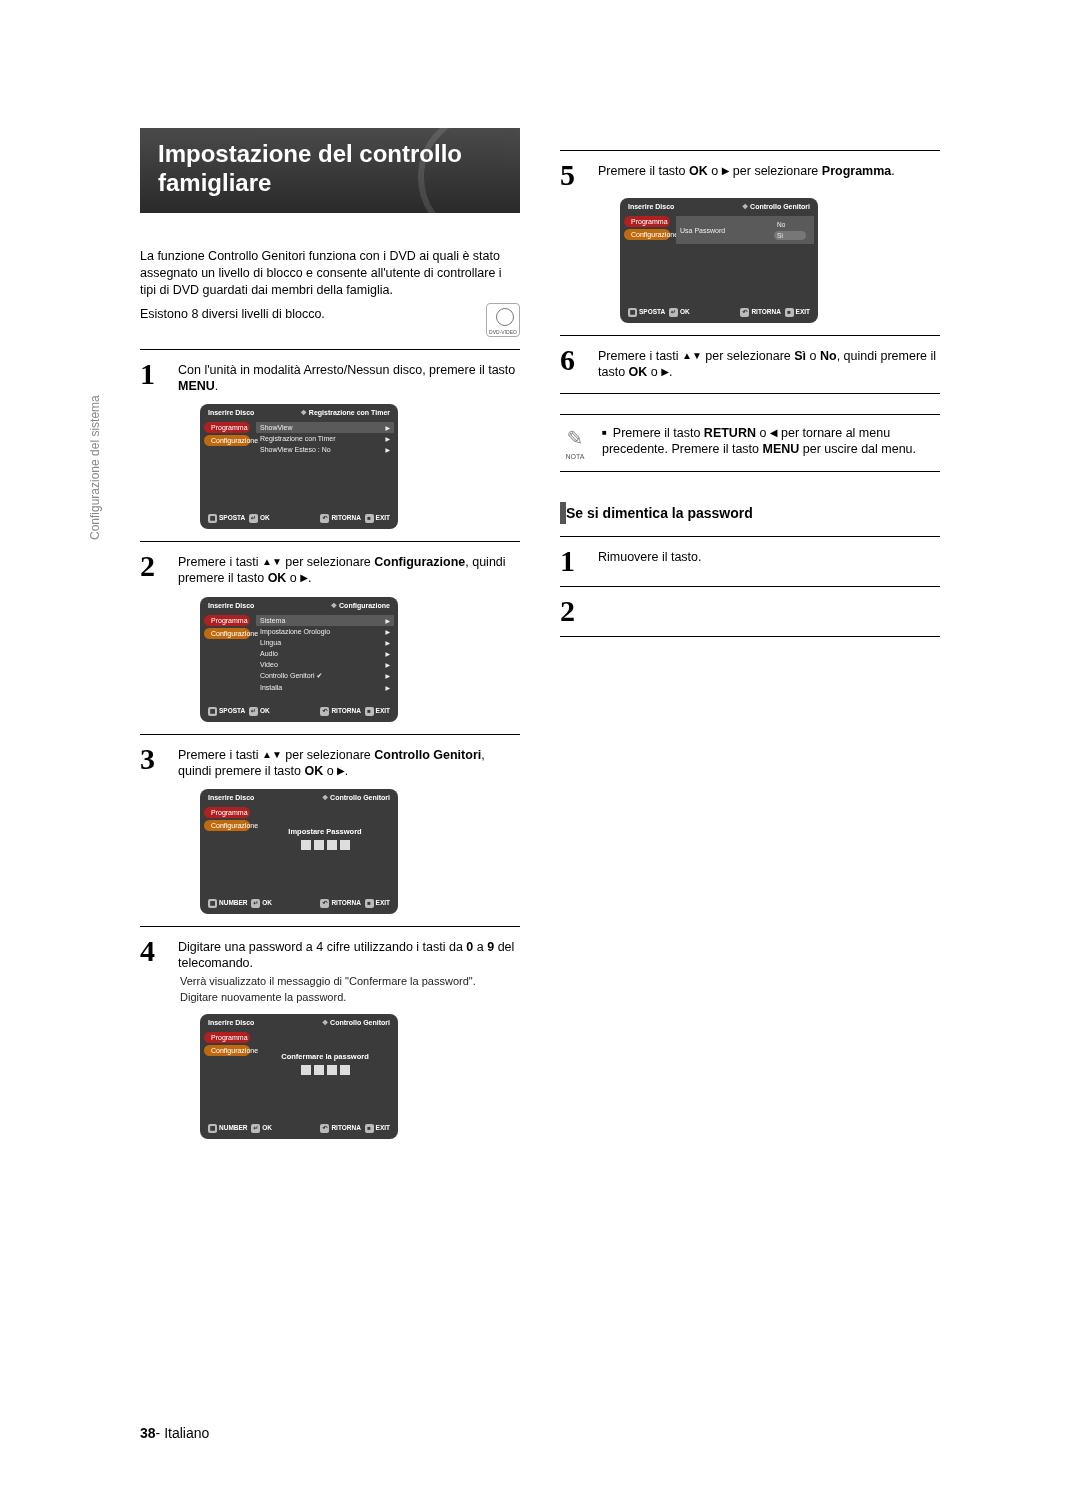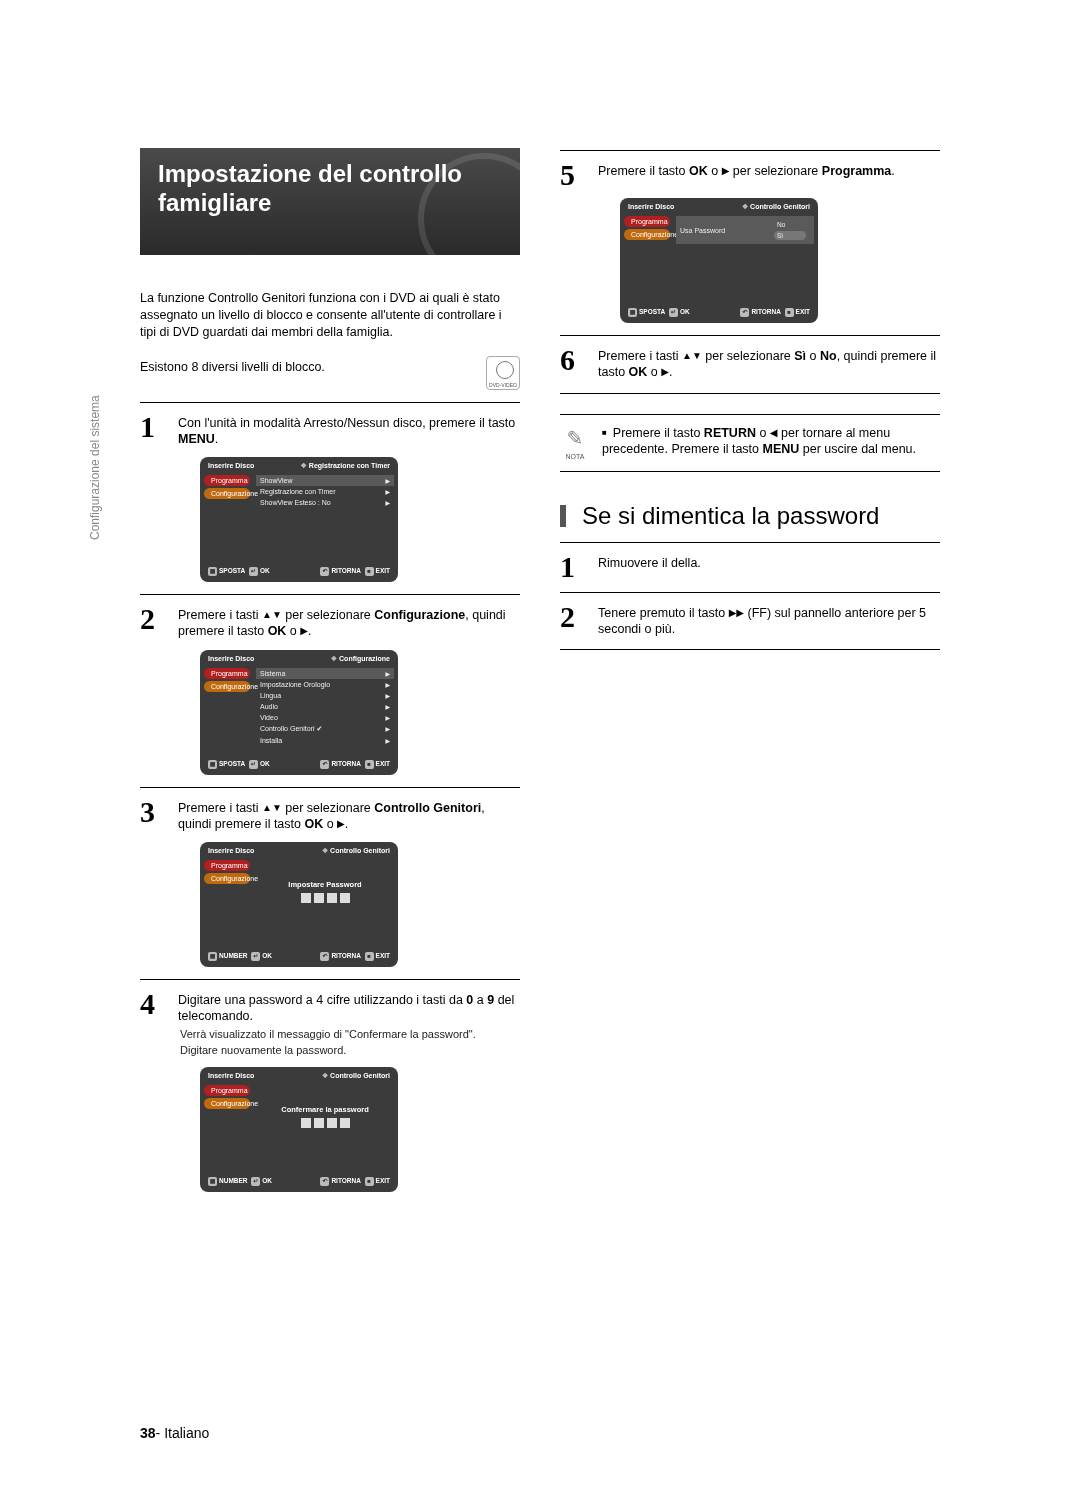--- a/index.html
+++ b/index.html
@@ -27,41 +27,40 @@
     color: #888;
     white-space: nowrap;
   }
   .cols {
     display: flex;
     gap: 40px;
   }
   .col { width: 380px; }
   .title-box {
     width: 380px;
-    height: 107px;
+    height: 85px;
     background: linear-gradient(to bottom, #4a4a4a 0%, #2a2a2a 100%);
     color: #fff;
     font-size: 24px;
     font-weight: bold;
     padding: 12px 18px;
     line-height: 1.2;
     position: relative;
     overflow: hidden;
-    margin-top: 20px;
   }
   .title-box::after{
     content:"";
     position:absolute;
     right:-30px; bottom:-30px;
     width:120px; height:120px;
     border:6px solid rgba(255,255,255,0.12);
     border-radius:50%;
   }
   .intro { font-size: 12.5px; line-height: 1.35; margin-top: 35px; }
-  .levels { font-size: 12.5px; margin-top: 19px; }
+  .levels { font-size: 12.5px; margin-top: 8px; }
   .dvd-badge {
     float: right;
     width: 34px; height: 34px;
     border: 1px solid #aaa;
     border-radius: 4px;
     position: relative;
     margin-top: -4px;
   }
   .dvd-badge::before{
     content:""; position:absolute; left:9px; top:4px;
@@ -119,22 +118,22 @@
     padding: 4px 8px 6px;
     font-size:6.5px;
     font-weight:bold;
   }
   .osd-foot span i{
     display:inline-block; width:9px;height:9px;border-radius:2px;
     background:#bbb; color:#333; font-style:normal; font-size:6px;
     text-align:center; line-height:9px; margin-right:2px;
   }
   .subhead{
-    display:flex; align-items:center; gap:16px; margin-top:30px;
-    font-size:24px; font-weight:normal;
+    display:flex; align-items:center; gap:0; margin-top:30px;
+    font-size:14px; font-weight:bold;
   }
   .subhead .bar{ width:6px; height:22px; background:#555;}
   .note-row{ display:flex; gap:12px; margin-top:20px; font-size:12.5px; line-height:1.35; padding: 10px 0; border-top:0.5px solid #000; border-bottom:0.5px solid #000;}
   .note-ico{ width:30px; text-align:center;}
   .note-ico .ic{ font-size:20px; color:#888;}
   .note-ico .lbl{ font-size:7px; color:#555;}
   .note-body{ flex:1; }
   .note-body .sq{ font-size:8px; vertical-align:2px; margin-right:6px;}
   .osd-optcol{ width:36px; }
   .osd-opt{
@@ -425,28 +424,25 @@
       </div>
 
       <div class="subhead">
         <span class="bar"></span>
         <span>Se si dimentica la password</span>
       </div>
 
       <hr class="sep">
       <div class="step">
         <div class="stepnum">1</div>
-        <div class="steptext">Rimuovere il della.</div>
+        <div class="steptext">Rimuovere il tasto.</div>
       </div>
       <hr class="sep">
       <div class="step">
         <div class="stepnum">2</div>
-        <div class="steptext">
-          <span>Tenere premuto il tasto </span><span class="tri">▶▶</span><span> (FF) sul pannello anteriore per 5 secondi o più.</span>
-        </div>
       </div>
       <hr class="sep">
 
     </div>
   </div>
 </div>
 
 <div class="footer">
   <span class="pg">38</span><span>- </span><span>Italiano</span>
 </div>

